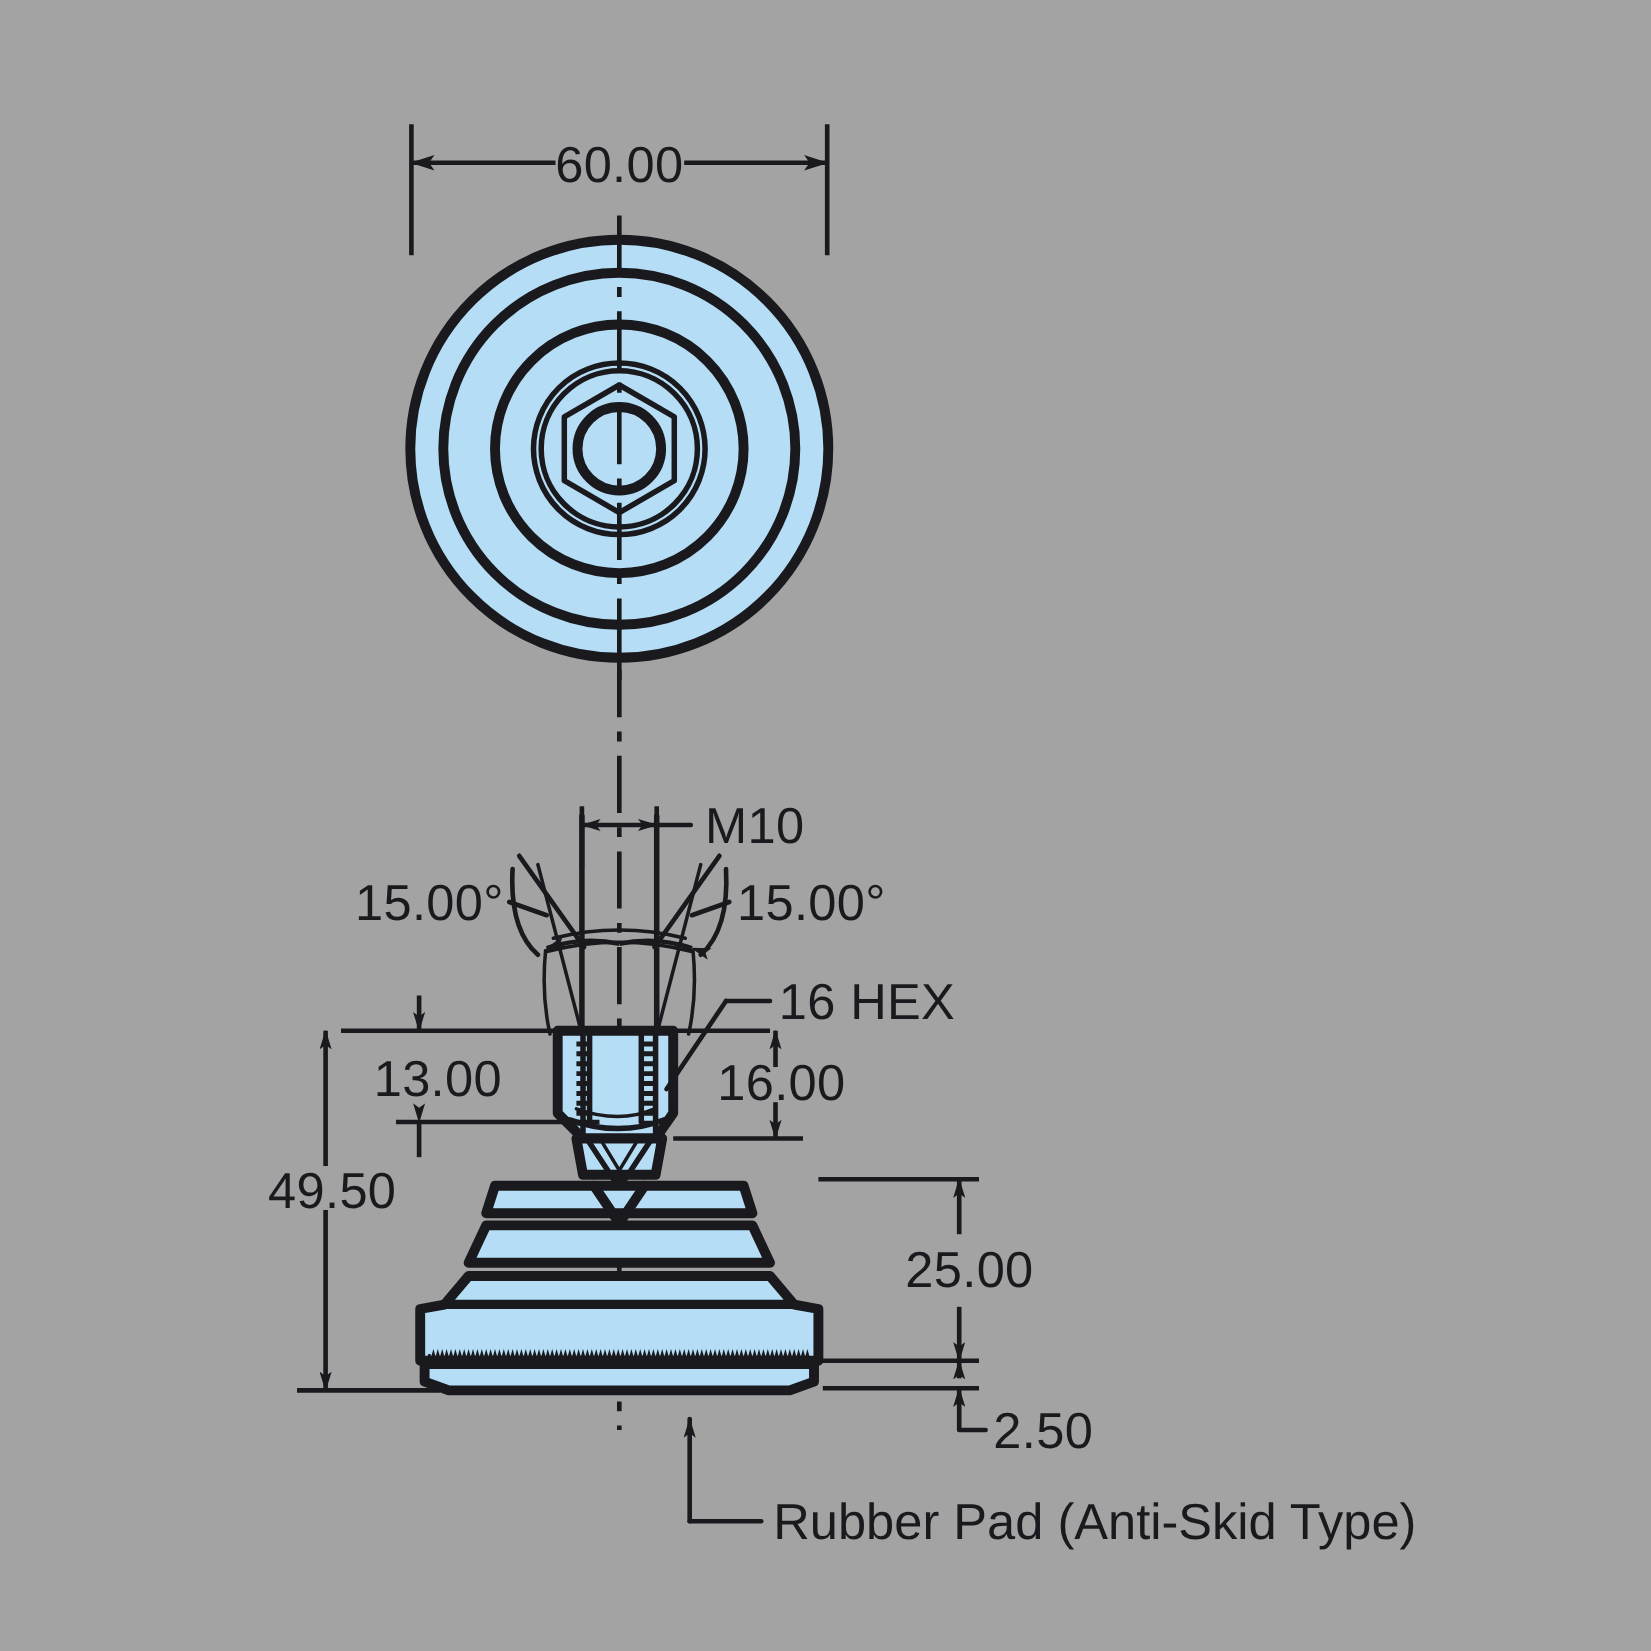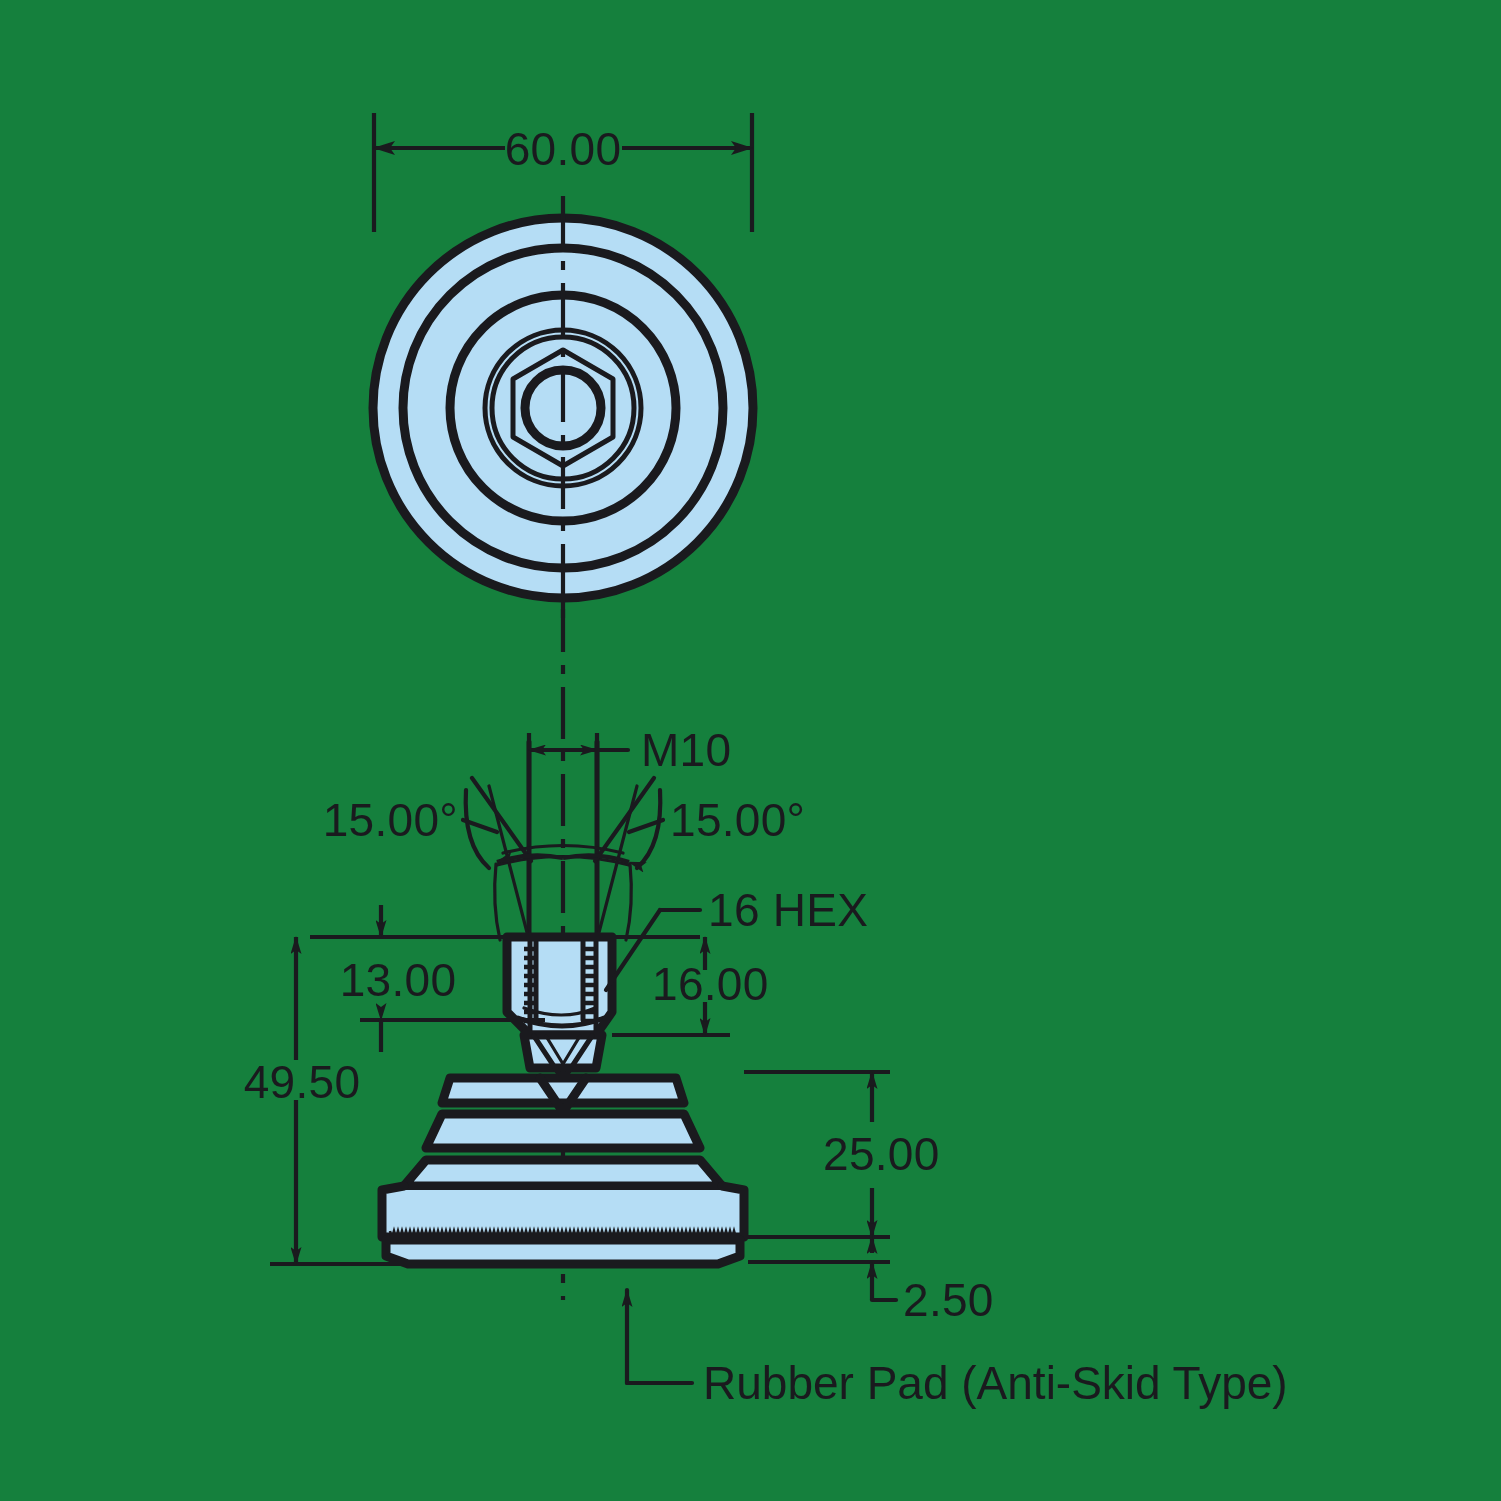--- a/index.html
+++ b/index.html
@@ -10,21 +10,21 @@
   body {
     width: 1501px;
     height: 1501px;
     overflow: hidden;
     font-family: "Liberation Sans", sans-serif;
   }
   #drawing-root {
     position: relative;
     width: 1501px;
     height: 1501px;
-    background: #15803d;
+    background: #a3a3a3;
   }
   svg.dwg {
     position: absolute;
     top: 0;
     left: 0;
     width: 1501px;
     height: 1501px;
     display: block;
   }
   .part-fill { fill: #b5ddf5; }

